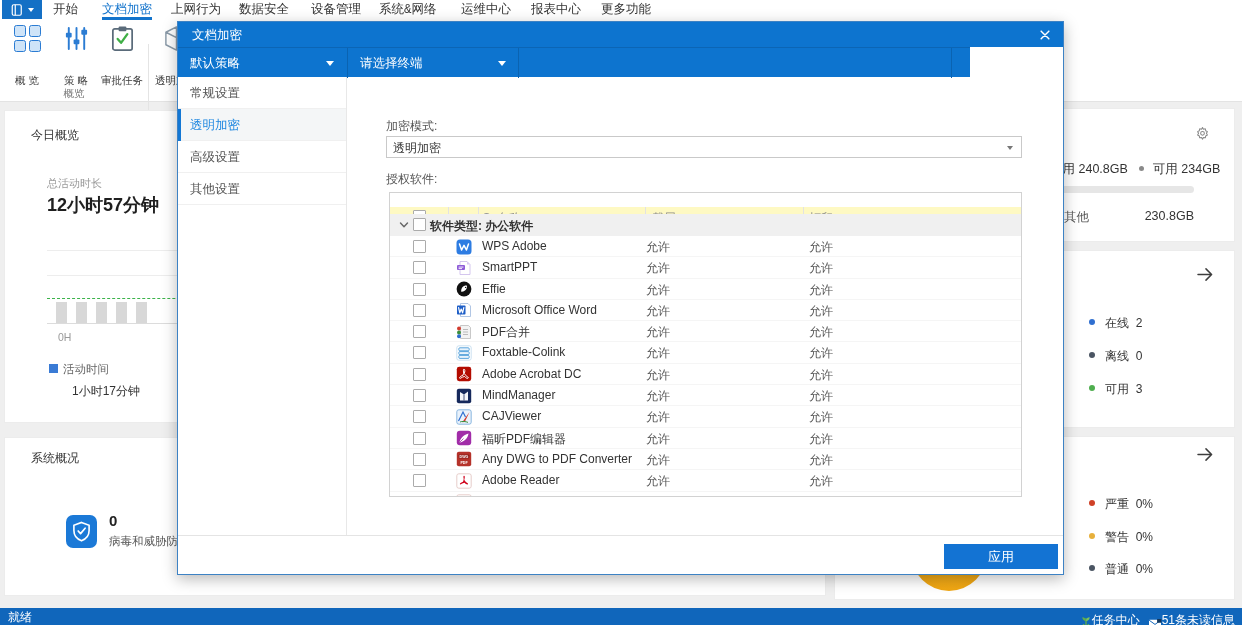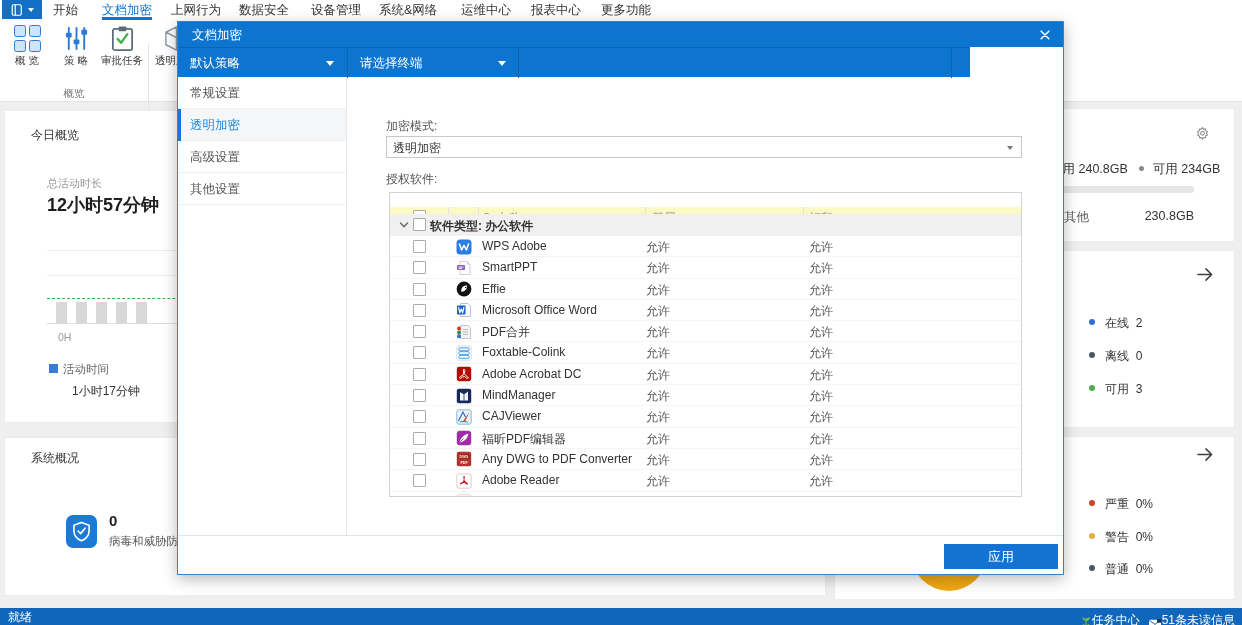--- a/index.html
+++ b/index.html
@@ -3,30 +3,30 @@
 <meta charset="utf-8">
 <style>
   * { margin:0; padding:0; box-sizing:border-box; }
   html,body { width:1242px; height:625px; }
   body { font-family:"Liberation Sans", sans-serif; }
   #app { position:relative; width:1242px; height:625px; background:#efefef; overflow:hidden; }
 
   
   .menubar { position:absolute; left:0; top:0; width:1242px; height:20px; background:#ffffff; }
   .logo { position:absolute; left:2px; top:0; width:40px; height:19px; background:#1470c5; display:flex; align-items:center; justify-content:center; gap:3px; }
-  .menu-item { position:absolute; top:0; height:20px; line-height:21px; font-size:12.5px; color:#333; white-space:nowrap; cursor:default; }
+  .menu-item { position:absolute; top:0; height:20px; line-height:21px; font-size:12.5px; color:#333; white-space:nowrap; cursor:default;font-family:Liberation Mono, monospace; }
   .menu-item.active { color:#1273cc; }
   .menu-item.active::after { content:""; position:absolute; left:0; right:0; bottom:0px; height:3px; background:#1273cc; }
 
   
   .ribbon { position:absolute; left:0; top:20px; width:1242px; height:82px; background:#ffffff; border-bottom:1px solid #e3e3e3; }
   .ribbon-btn { position:absolute; top:3px; width:48px; height:66px; display:flex; flex-direction:column; align-items:center; }
   .ribbon-btn .rlabel { white-space:nowrap; }
   .ribbon-btn .ric { width:27px; height:27px; margin-top:2px; }
-  .ribbon-btn .rlabel { margin-top:2px; font-size:10.5px; color:#3a3a3a; white-space:nowrap; }
+  .ribbon-btn .rlabel { margin-top:22px; font-size:10.5px; color:#3a3a3a; white-space:nowrap; }
   .grid-icon { display:grid; grid-template-columns:12px 12px; grid-template-rows:12px 12px; gap:3px; width:27px; height:27px; }
   .grid-icon span { border:1.6px solid #2b7cd3; background:#cfe4f8; border-radius:2.5px; }
   .group-label { position:absolute; left:0; top:67px; width:148px; text-align:center; font-size:10.5px; color:#777; }
   .group-sep { position:absolute; left:148px; top:24px; width:1px; height:72px; background:#e4e4e4; }
 
   
   .card { position:absolute; background:#fff; border:1px solid #ececec; }
   .card-title { position:absolute; font-size:12px; color:#333; }
 
   .big-stat-label { position:absolute; left:42px; top:65px; font-size:11px; color:#9a9a9a; }

